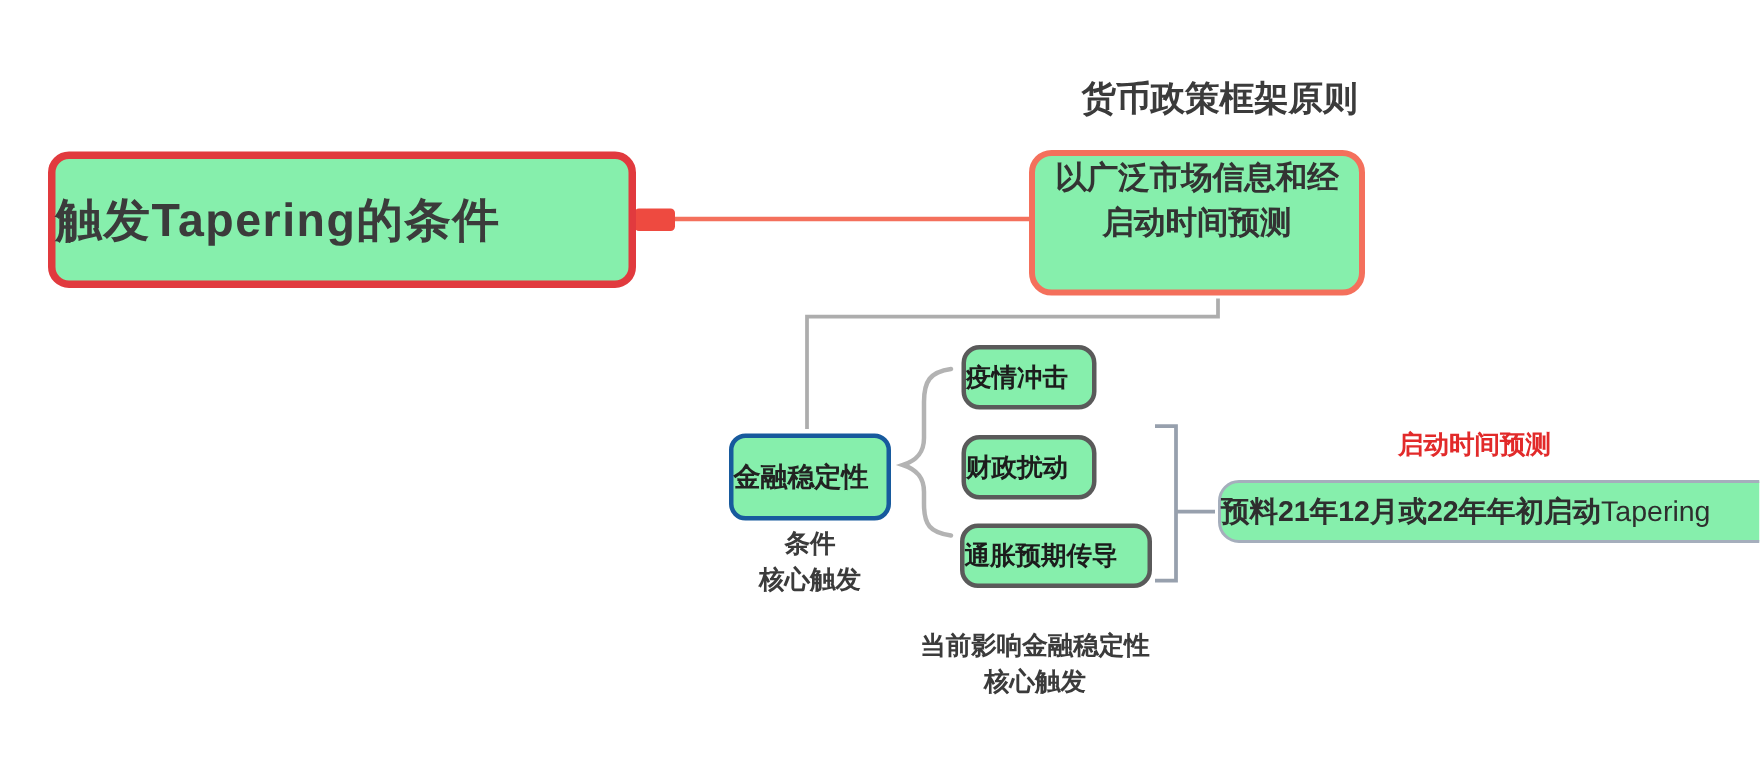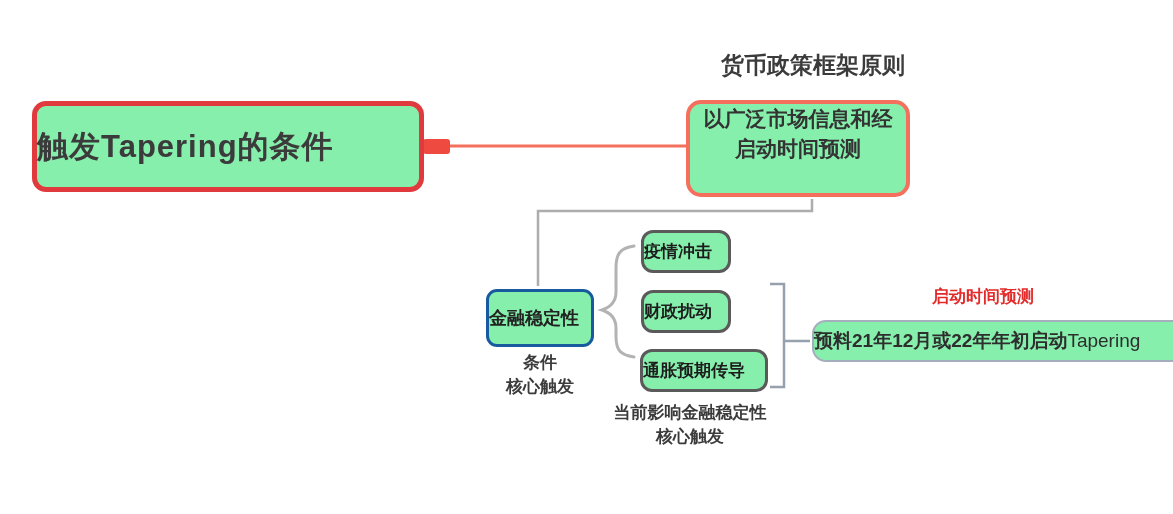--- a/index.html
+++ b/index.html
@@ -28,21 +28,21 @@
   .factor-1{left:641px;top:230px;width:90px;}
   .factor-2{left:641px;top:290px;width:90px;}
   .factor-3{left:640px;top:349px;width:128px;}
   .timing-node{left:812px;top:320px;width:375px;height:42px;border:2.5px solid var(--timing-border);border-radius:14px;font-size:19px;color:#2e2e2e;}
   .timing-node .en{font-weight:normal;}
   .caption{position:absolute;text-align:center;font-weight:bold;}
   .policy-caption{left:693px;top:50px;width:240px;font-size:23px;color:var(--text-dark);}
   .timing-caption{left:883px;top:285px;width:200px;font-size:17px;color:var(--caption-red);}
   .note{position:absolute;text-align:center;font-weight:bold;font-size:17px;line-height:24px;color:var(--text-dark);}
   .stability-note{left:470px;top:351px;width:140px;}
-  .factors-note{left:570px;top:401px;width:240px;}
+  .factors-note{left:570px;top:419px;width:240px;}
   .stroke-gray{stroke:var(--connector-gray);stroke-width:2.5;fill:none;}
   .stroke-brace{stroke:#b3b3b3;stroke-width:3;fill:none;stroke-linecap:round;}
   .stroke-bracket{stroke:var(--bracket-gray);stroke-width:2.5;fill:none;}
   .stroke-red{stroke:var(--connector-red);stroke-width:3;fill:none;}
 </style>
 </head>
 <body>
 
 <div class="canvas">
 

